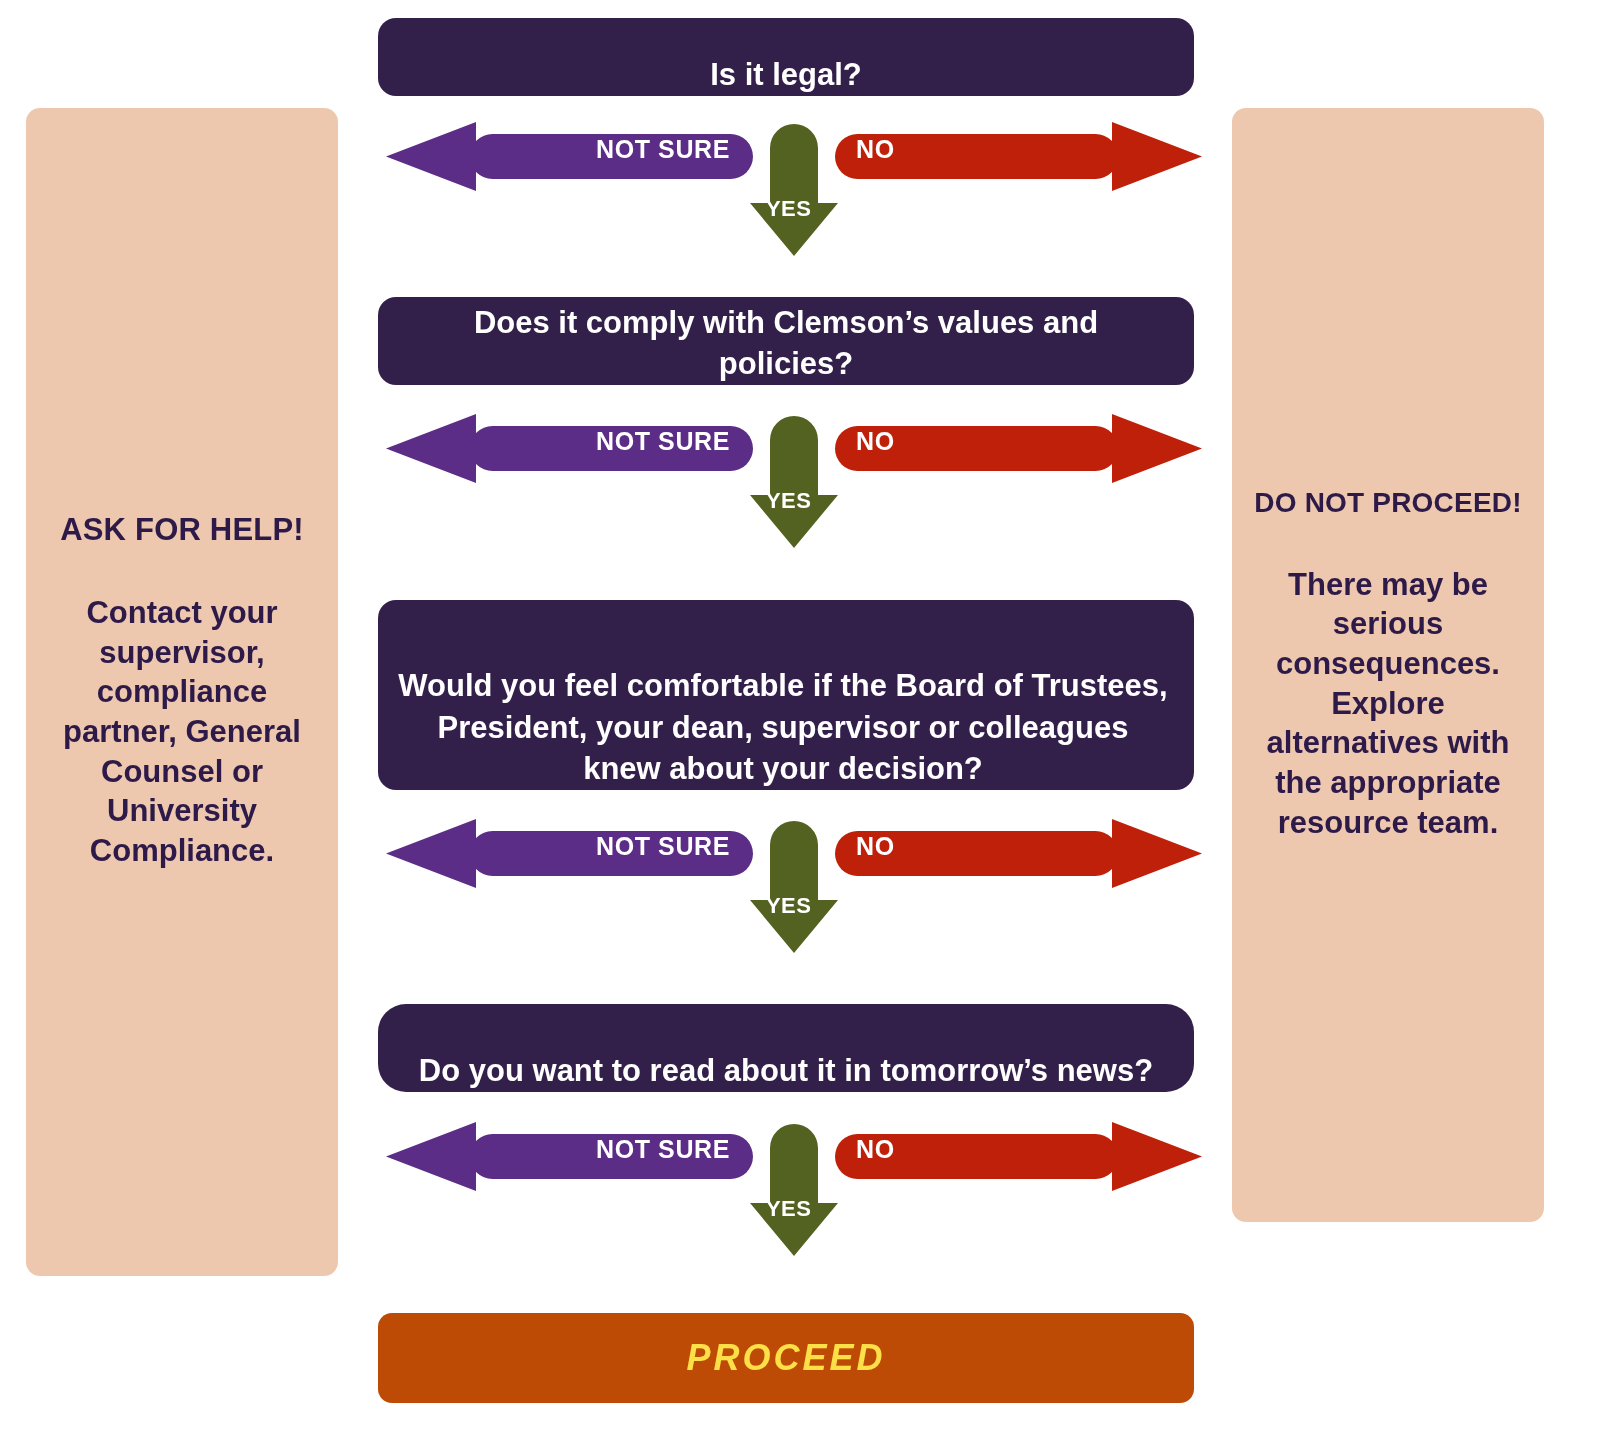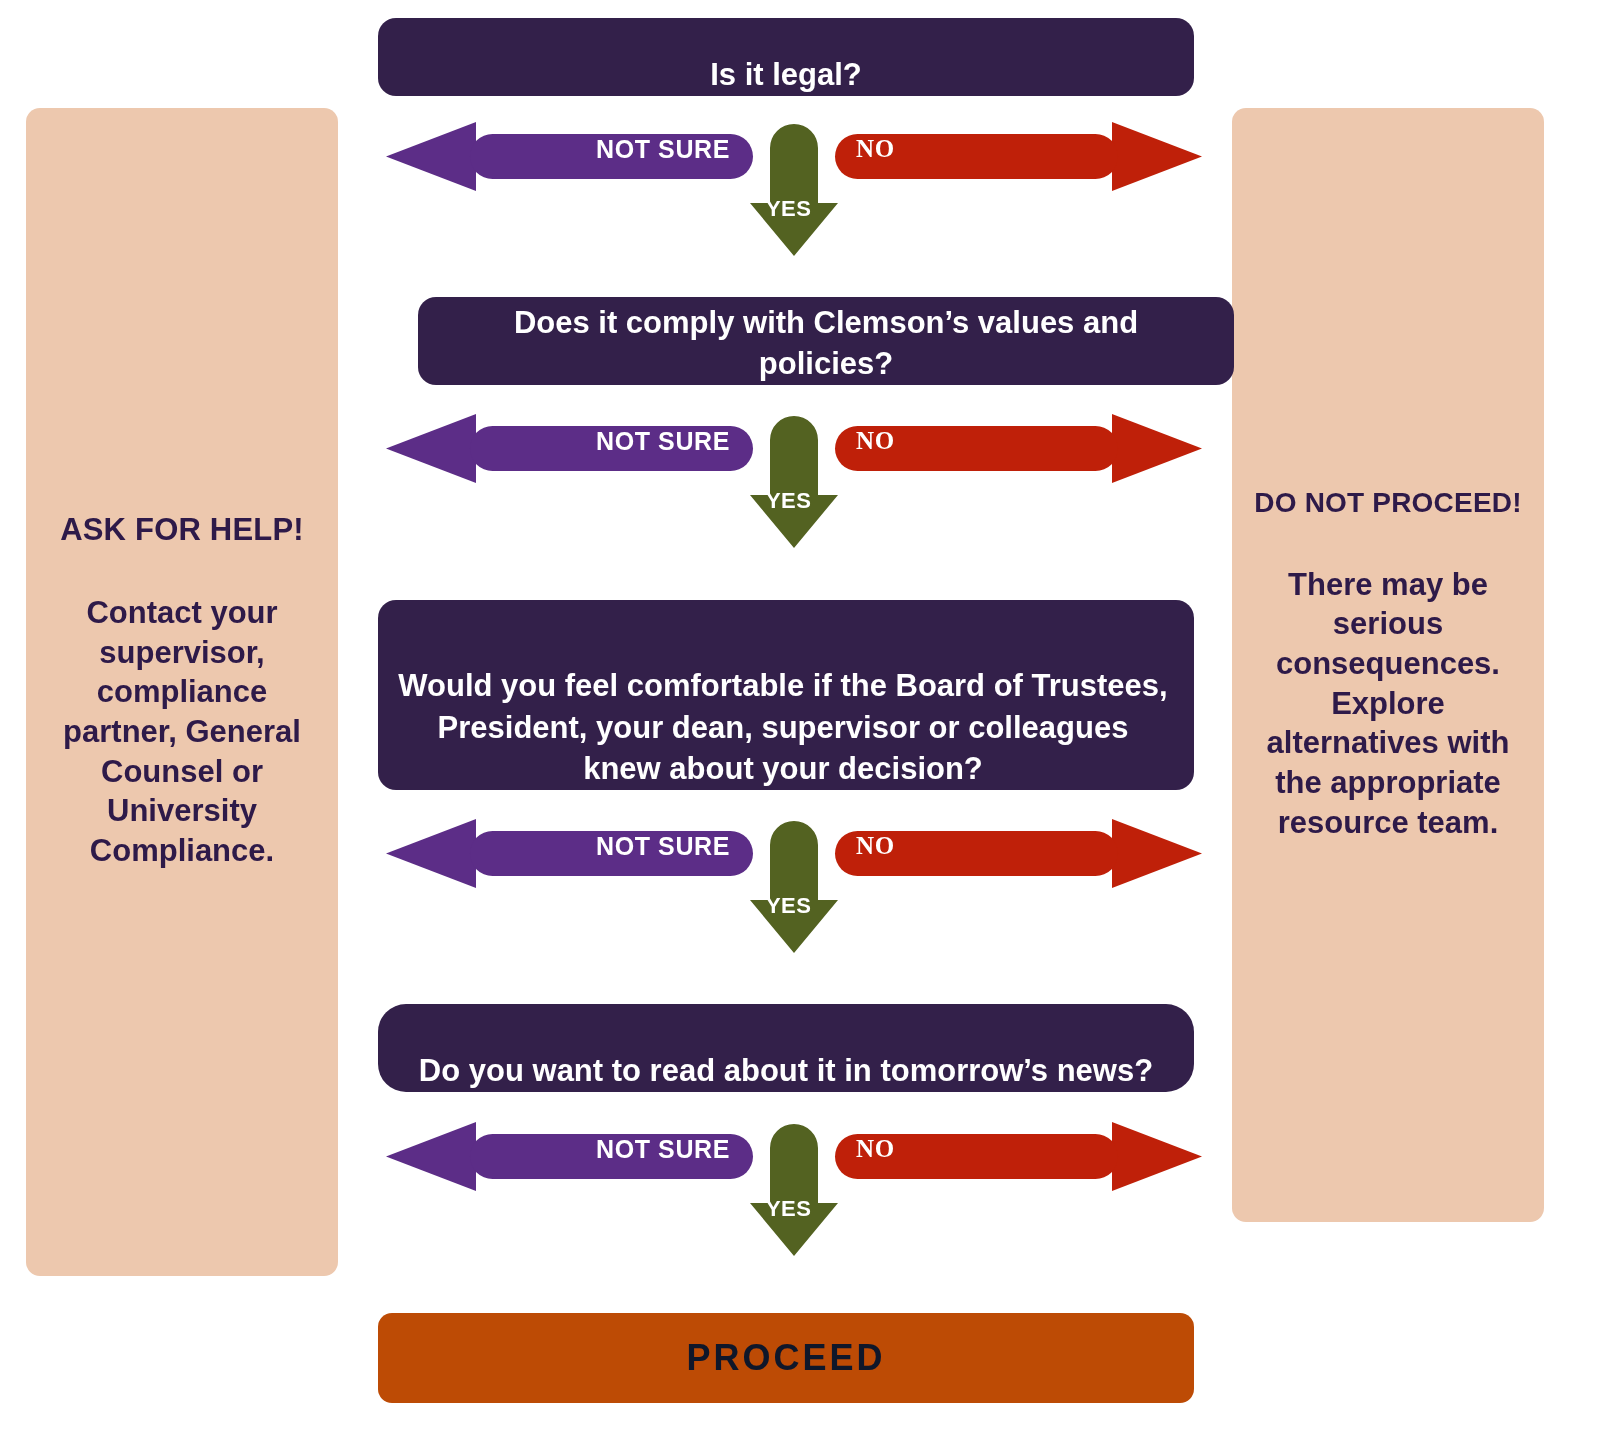--- a/index.html
+++ b/index.html
@@ -72,21 +72,21 @@
     box-sizing: border-box;
     padding: 0 26px;
   }
   .qbox span {
     font-family: "Liberation Sans Narrow", "Liberation Sans", sans-serif;
     font-weight: bold;
     font-size: 31px;
     line-height: 1.34;
   }
   #qbox-1 { top: 18px;   height: 78px; }
-  #qbox-2 { top: 297px;  height: 88px; margin-left: 40px; }
+  #qbox-2 { top: 297px;  height: 88px; }
   #qbox-3 { top: 600px;  height: 190px; padding-left: 20px; }
   #qbox-4 { top: 1004px; height: 88px; border-radius: 28px; }
 
   
   #proceed-bar {
     position: absolute;
     left: 378px;
     top: 1313px;
     width: 816px;
     height: 90px;
@@ -94,21 +94,22 @@
     border-radius: 14px;
     display: flex;
     align-items: center;
     justify-content: center;
   }
   #proceed-bar span {
     font-family: "Liberation Sans Narrow", "Liberation Sans", sans-serif;
     font-weight: bold;
     font-size: 36px;
     letter-spacing: 3px;
-    color: #0f172a;
+    color: #fde047;
+    font-style: italic;
   }
 
   
   .arrow-row {
     position: absolute;
     left: 8px;
     width: 1600px;
     height: 180px;
   }
   #row-1 { top: 108px; }
@@ -127,21 +128,21 @@
   .arrow-label {
     position: absolute;
     font-family: "Liberation Sans Narrow", "Liberation Sans", sans-serif;
     font-weight: bold;
     font-size: 25px;
     color: #ffffff;
     letter-spacing: 0.6px;
     white-space: nowrap;
   }
   .label-notsure { left: 588px; top: 27px; }
-  .label-no      { left: 848px; top: 27px; font-family: Liberation Serif, serif; }
+  .label-no      { left: 848px; top: 27px; }
   .label-yes {
     left: 758px;
     top: 88px;
     font-size: 22px;
     letter-spacing: 0.4px;
   }
 </style>
 </head>
 <body>
 

